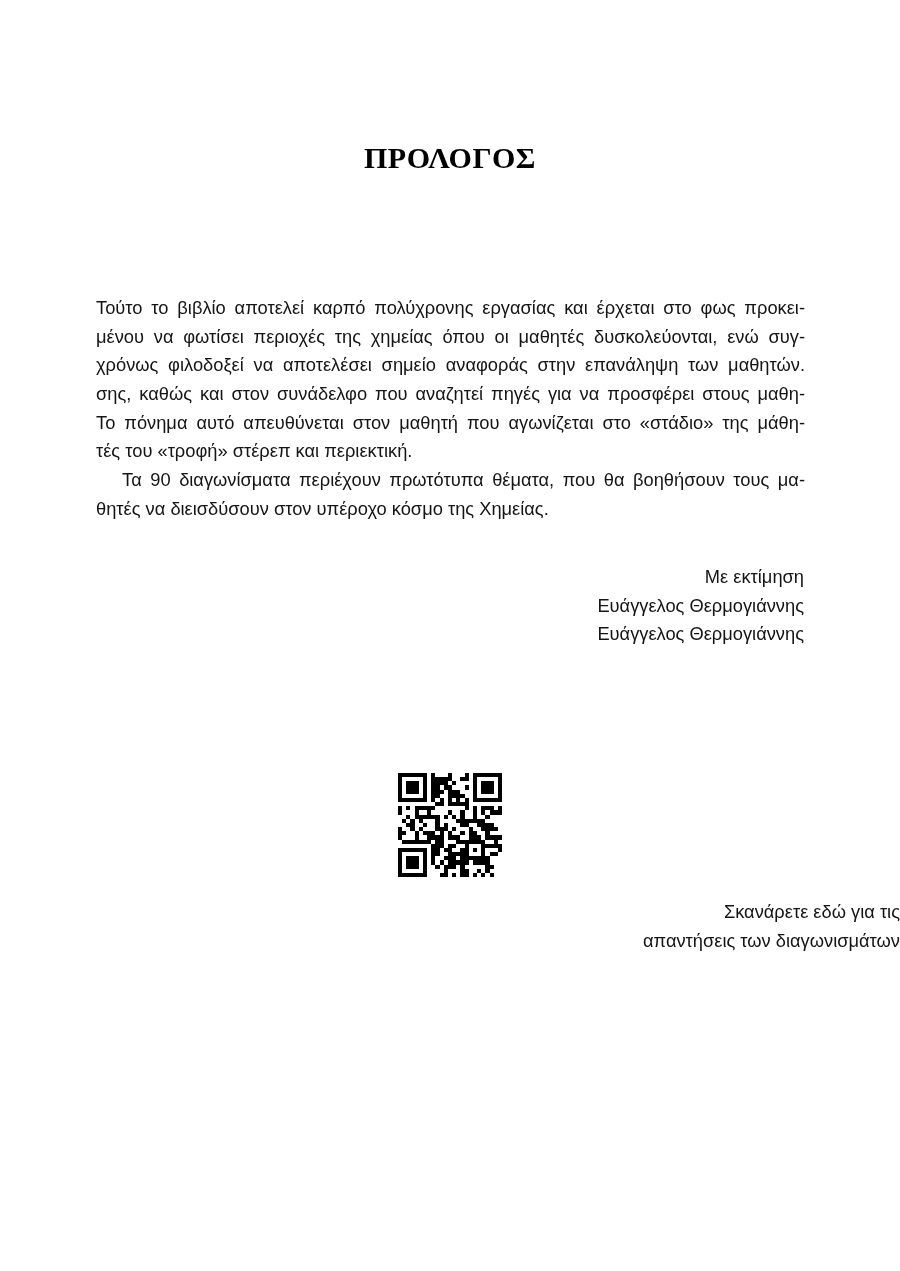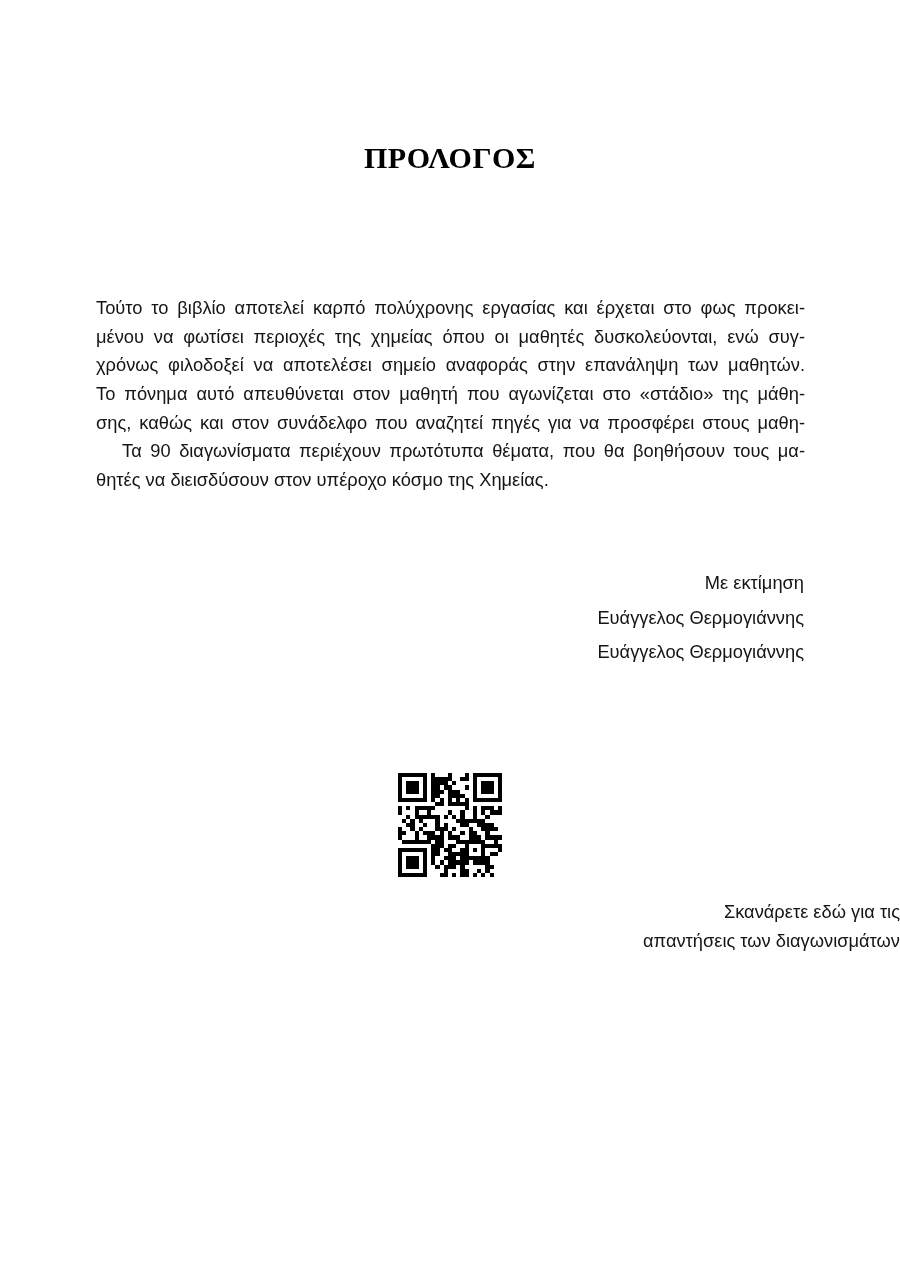--- a/index.html
+++ b/index.html
@@ -53,21 +53,21 @@
   .signature {
     position: absolute;
     right: 96px;
     top: 563px;
     text-align: right;
     font-family: "Liberation Sans", "DejaVu Sans", sans-serif;
     font-size: 18.3px;
     line-height: 28.5px;
     color: #151515;
   }
-  .signature div { display: block; margin-top: 6px; }
+  .signature div { display: block; }
   .qr-wrap {
     position: absolute;
     left: 398px;
     top: 773px;
     width: 104px;
     height: 104px;
   }
   .qr-wrap svg { display: block; }
   .caption {
     position: absolute;
@@ -85,22 +85,23 @@
 </head>
 <body>
 
 <h1 class="page-title">ΠΡΟΛΟΓΟΣ</h1>
 
 <div class="body-text">
   <div>
     <span class="line">Τούτο το βιβλίο αποτελεί καρπό πολύχρονης εργασίας και έρχεται στο φως προκει-</span>
     <span class="line">μένου να φωτίσει περιοχές της χημείας όπου οι μαθητές δυσκολεύονται, ενώ συγ-</span>
     <span class="line">χρόνως φιλοδοξεί να αποτελέσει σημείο αναφοράς στην επανάληψη των μαθητών.</span>
+    <span class="line">σης, καθώς και στον συνάδελφο που αναζητεί πηγές για να προσφέρει στους μαθη-</span>
     <span class="line">Το πόνημα αυτό απευθύνεται στον μαθητή που αγωνίζεται στο «στάδιο» της μάθη-</span>
-    <span class="line">σης, καθώς και στον συνάδελφο που αναζητεί πηγές για να προσφέρει στους μαθη-</span>
+    <span class="line last">τές του «τροφή» στέρεπ και περιεκτική.</span>
   </div>
   <div>
     <span class="line indent">Τα 90 διαγωνίσματα περιέχουν πρωτότυπα θέματα, που θα βοηθήσουν τους μα-</span>
     <span class="line last">θητές να διεισδύσουν στον υπέροχο κόσμο της Χημείας.</span>
   </div>
 </div>
 
 <div class="signature">
   <div>Με εκτίμηση</div>
   <div>Ευάγγελος Θερμογιάννης</div>

